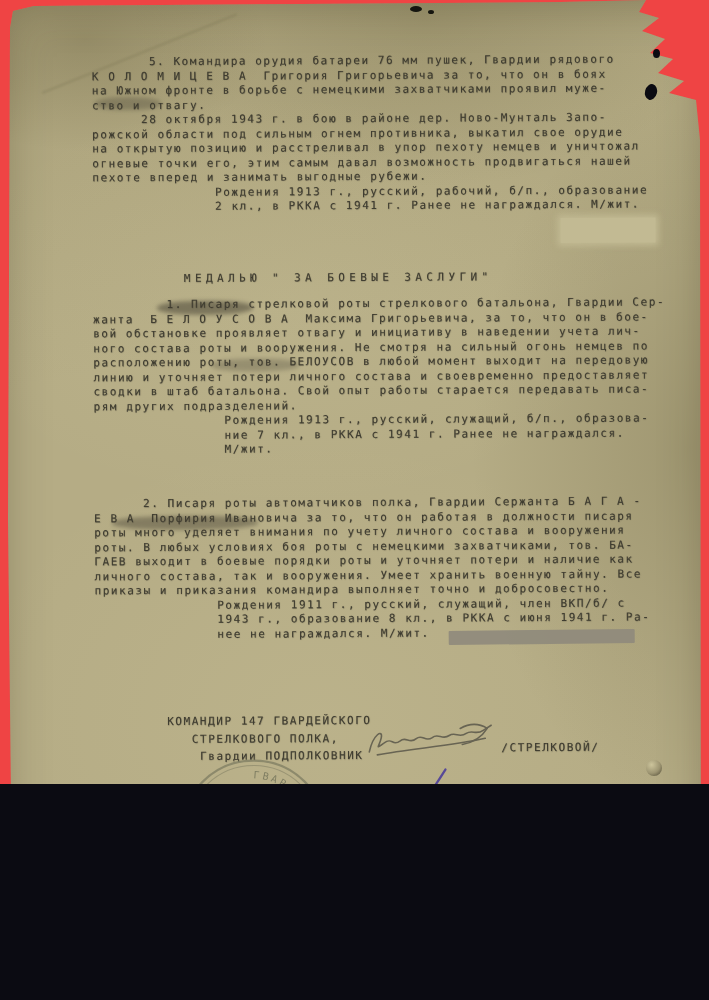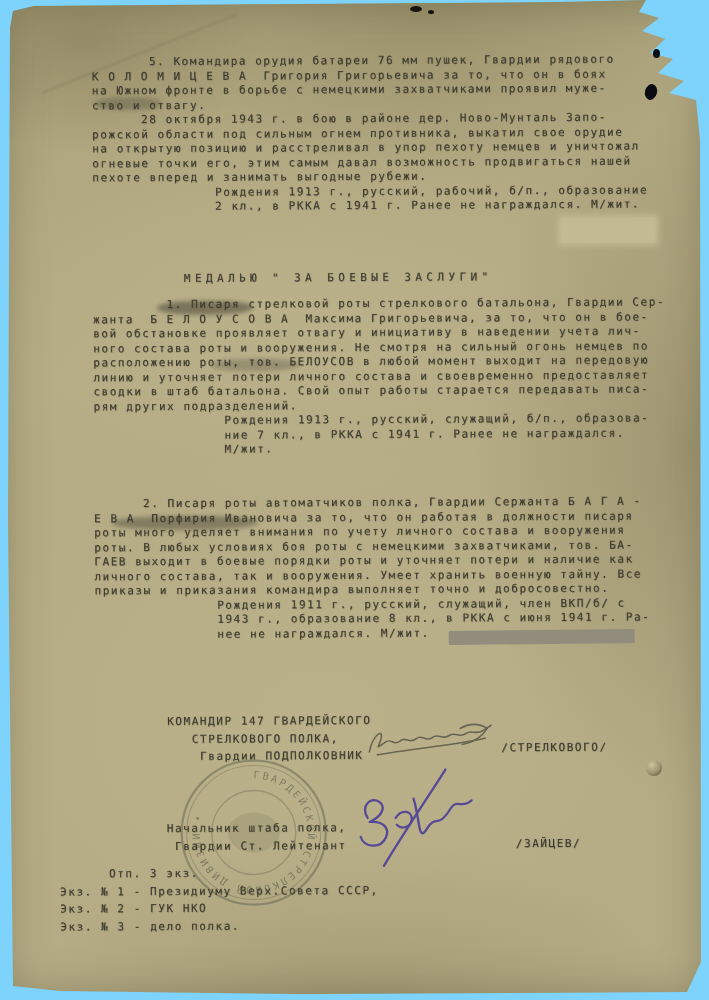--- a/index.html
+++ b/index.html
@@ -1,16 +1,16 @@
 <!DOCTYPE html>
 <html><head>
 <meta charset="utf-8">
 <style>
   html,body{margin:0;padding:0;background:#0b0b12;}
-  #stage{position:relative;width:709px;height:1000px;background:#7dd3fc;overflow:hidden;
+  #stage{position:relative;width:709px;height:784px;background:#ef4444;overflow:hidden;
          font-family:"DejaVu Sans Mono", monospace;}
   
   #paper{position:absolute;left:0;top:0;width:709px;height:1000px;
     background-color:#b5ac85;
     background-image:
       radial-gradient(ellipse 260px 160px at 12% 4%, rgba(90,82,50,.28), transparent 70%),
       radial-gradient(ellipse 420px 240px at 60% 2%, rgba(100,92,58,.22), transparent 70%),
       radial-gradient(ellipse 300px 500px at 97% 45%, rgba(95,88,55,.25), transparent 72%),
       radial-gradient(ellipse 500px 300px at 40% 30%, rgba(235,228,185,.10), transparent 70%),
       radial-gradient(ellipse 480px 380px at 45% 72%, rgba(228,220,178,.12), transparent 75%),
@@ -95,21 +95,21 @@
 личного состава, так и вооружения. Умеет хранить военную тайну. Все
 приказы и приказания командира выполняет точно и добросовестно.
                Рождения 1911 г., русский, служащий, член ВКП/б/ с
                1943 г., образование 8 кл., в РККА с июня 1941 г. Ра-
                нее не награждался. М/жит.</div>
 
     <div class="typed wide" style="left:160px;top:712px;margin-left:6px;">КОМАНДИР 147 ГВАРДЕЙСКОГО
    СТРЕЛКОВОГО ПОЛКА,
     Гвардии ПОДПОЛКОВНИК</div>
 
-    <div class="typed" style="left:500px;top:742px;">/СТРЕЛКОВОГО/</div>
+    <div class="typed" style="left:500px;top:742px;">/СТРЕЛКОВОЙ/</div>
 
     <svg class="sig" width="145" height="46" style="left:360px;top:722px;" viewBox="0 0 145 46">
       <g stroke="#5a574a" stroke-width="1.6" opacity=".85">
         <path d="M8 30 C12 12 22 7 20 16 C18 25 13 28 23 21 C31 15 31 25 39 19 C45 14 48 23 55 17 C61 12 64 21 71 16 C77 11 81 19 88 14 C94 10 98 17 105 12 C111 8 115 14 122 9 L130 4"></path>
         <path d="M99 7 C108 2 118 2 126 7 C121 15 112 21 101 23"></path>
         <path d="M16 33 C50 27 92 24 124 17"></path>
       </g>
     </svg>
 
     <svg width="168" height="168" style="left:168px;top:748px;" viewBox="0 0 168 168">

